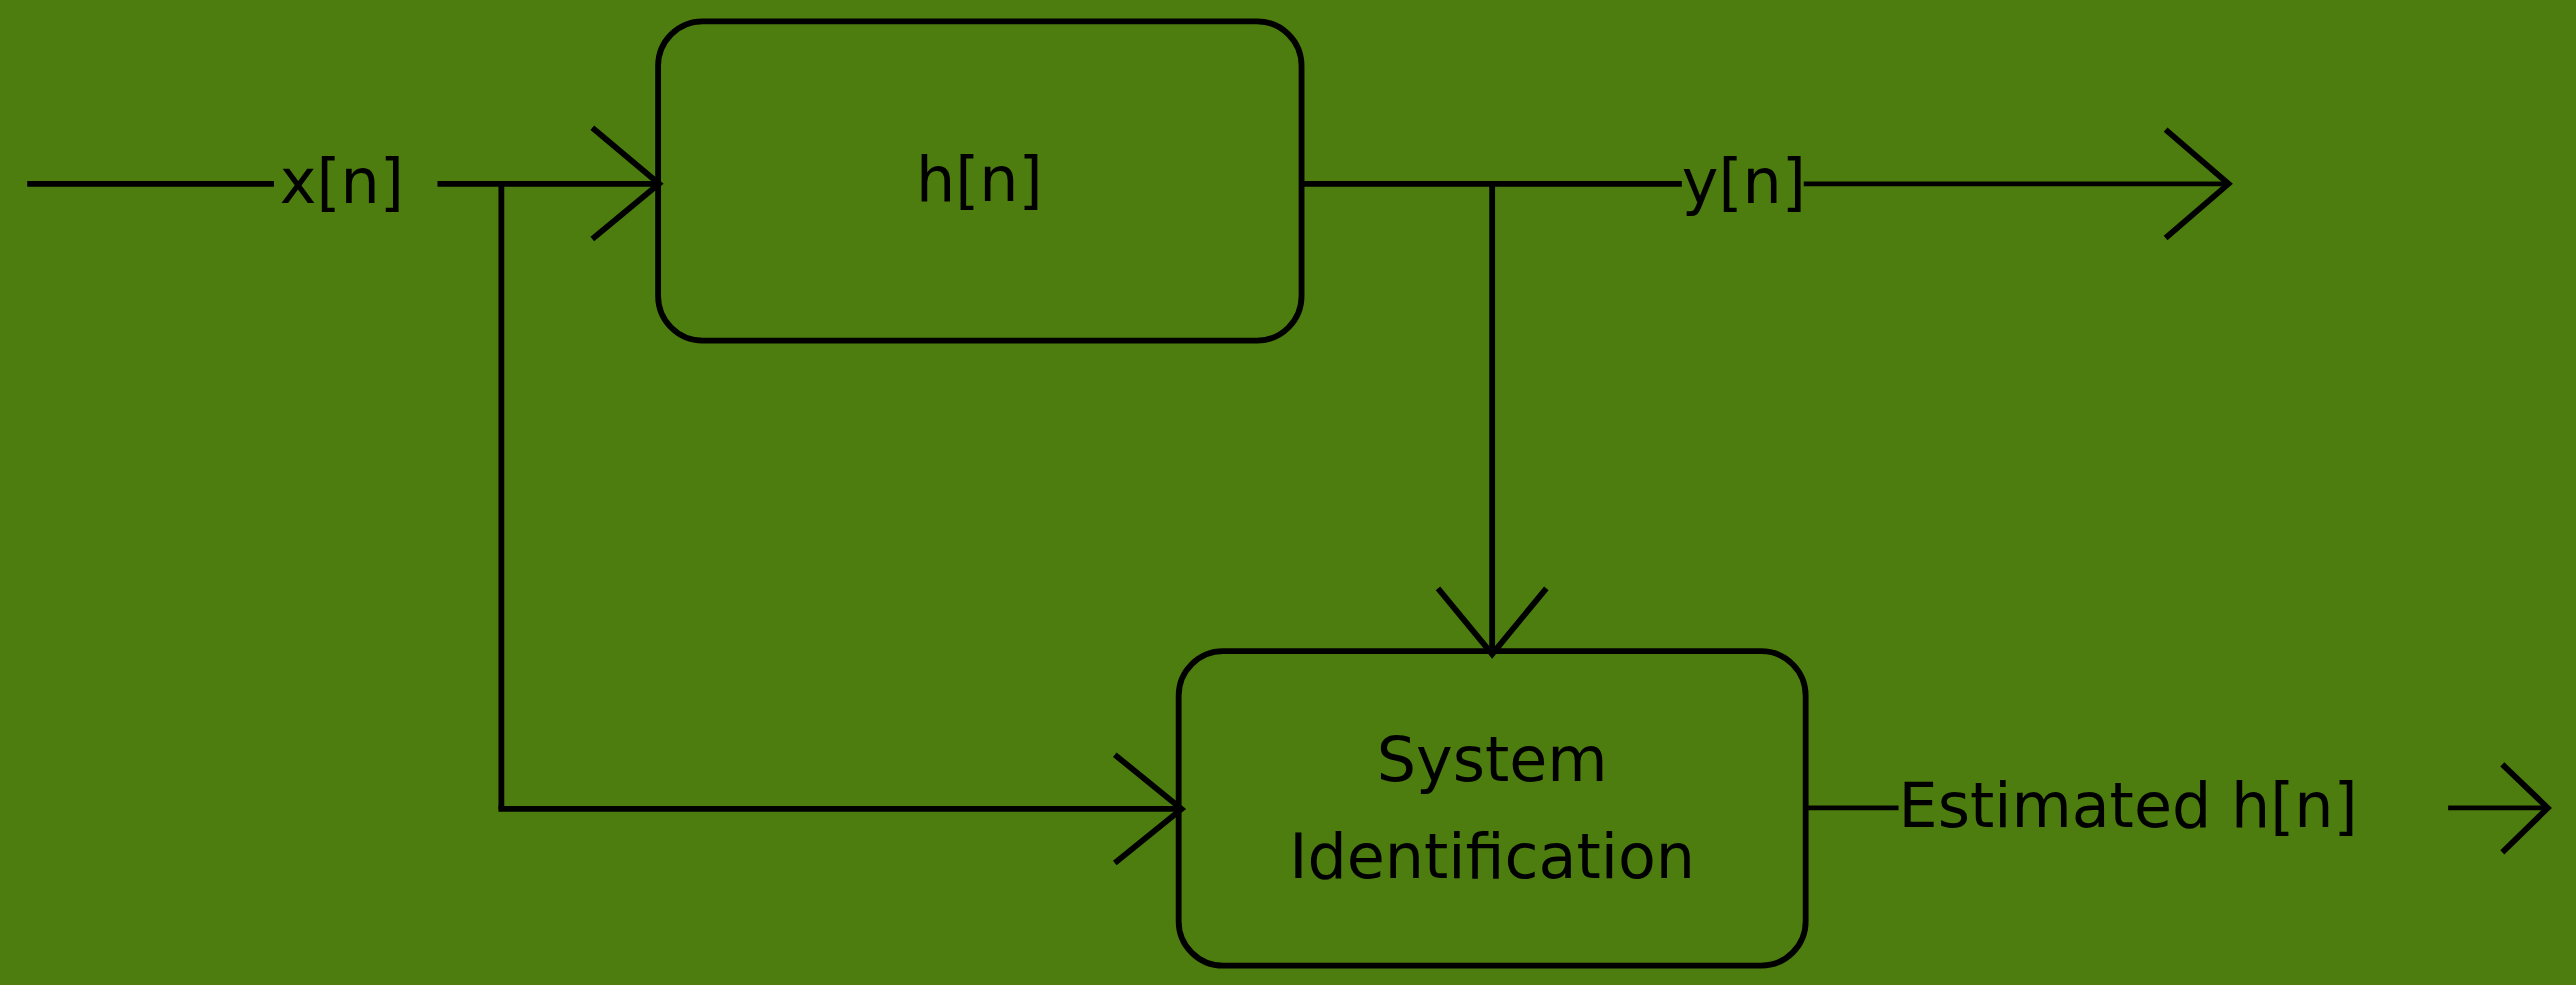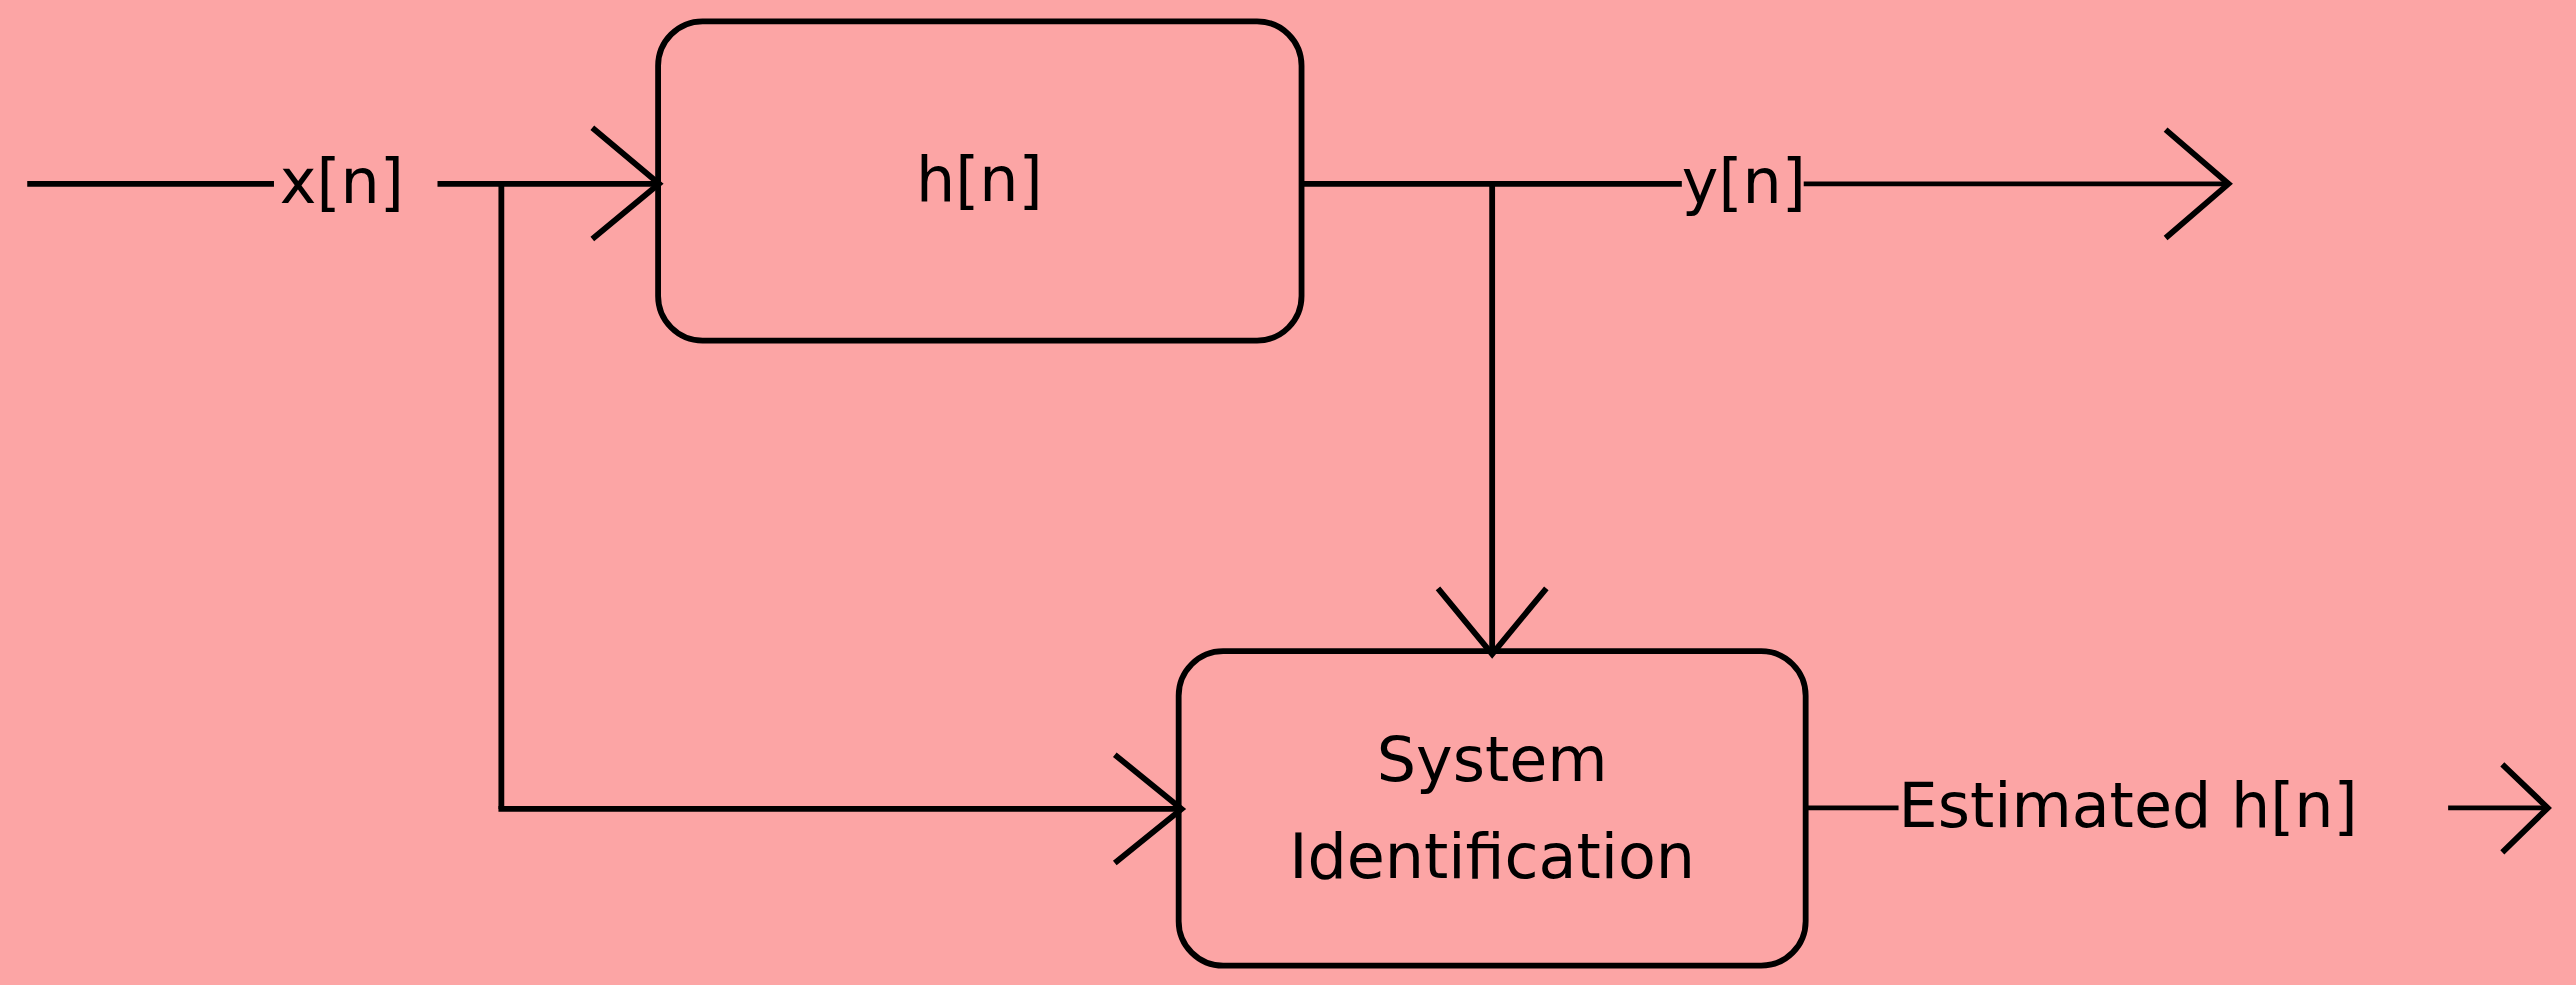--- a/index.html
+++ b/index.html
@@ -4,21 +4,21 @@
 <style>
   html, body {
     margin: 0;
     padding: 0;
     background: #ffffff;
   }
   #canvas {
     position: relative;
     width: 2576px;
     height: 985px;
-    background: #fca5a5;
+    background: #4d7c0f;
     overflow: hidden;
     font-family: "DejaVu Sans", sans-serif;
   }
   #diagram-svg {
     position: absolute;
     top: 0;
     left: 0;
     width: 2576px;
     height: 985px;
   }

